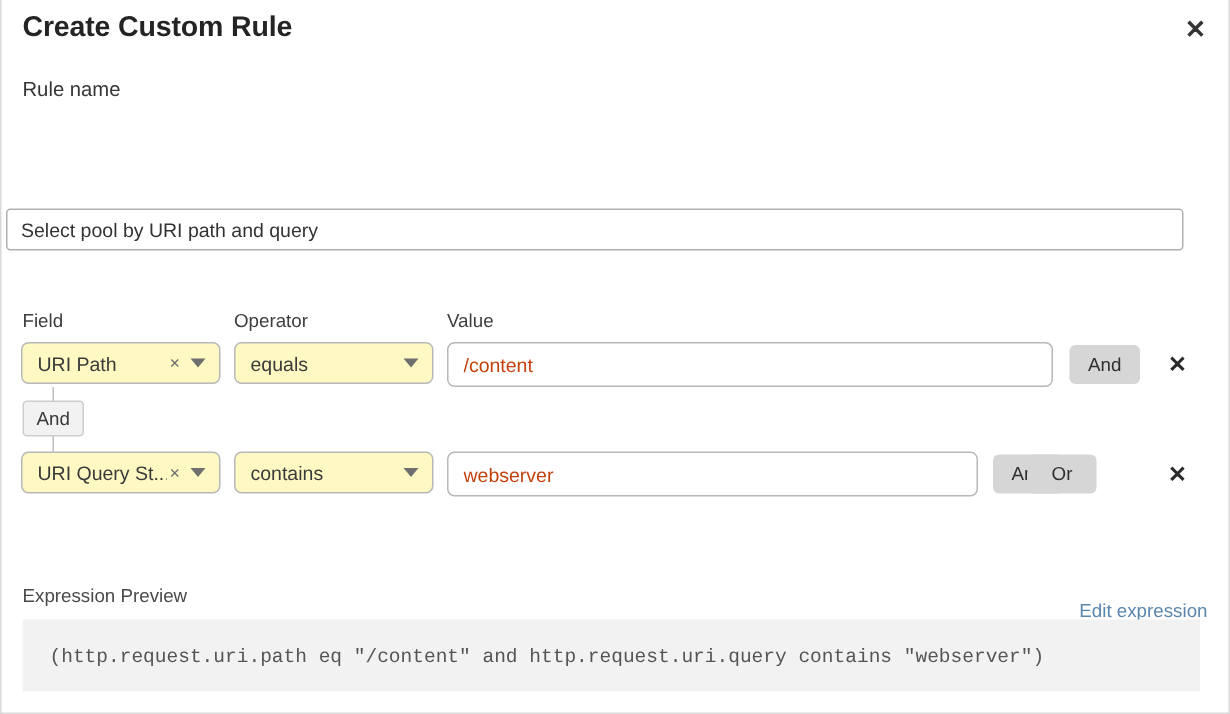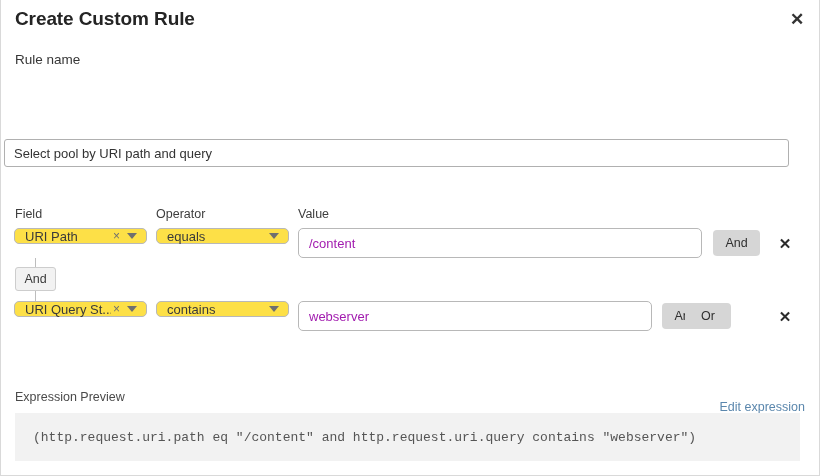--- a/index.html
+++ b/index.html
@@ -57,23 +57,23 @@
   }
   .col-label{position:absolute;font-size:12.5px;color:#3d3d3d;}
   .lbl-field{left:14px;top:207px;}
   .lbl-operator{left:155px;top:207px;}
   .lbl-value{left:297px;top:207px;}
   .row1{top:228px;}
   .row2{top:301px;}
 
   .select{
     position:absolute;
-    height:16px;box-sizing:border-box;
+    height:28px;box-sizing:border-box;
     border:1px solid #b8b8b8;border-radius:5px;
-    background:#fde047;
+    background:#fef9c3;
     display:flex;align-items:center;
     font-size:13px;color:#3a3a3a;
     padding:0 6px 0 10px;
     cursor:pointer;
   }
   .select .sel-text{
     flex:1;white-space:nowrap;overflow:hidden;text-overflow:clip;
   }
   .clear-x{
     font-size:12px;color:#6f6f6f;margin:0 7px 0 2px;cursor:pointer;line-height:1;
@@ -87,21 +87,21 @@
   }
   .field-select{left:13px;width:133px;}
   .op-select{left:155px;width:133px;}
 
   .value-input{
     position:absolute;
     height:30px;box-sizing:border-box;
     border:1px solid #b8b8b8;border-radius:5px;
     background:#fff;
     font-family:"Liberation Sans", sans-serif;
-    font-size:13px;color:#a21caf;
+    font-size:13px;color:#c2410c;
     padding:0 10px;outline:none;
   }
   .value1{left:297px;width:404px;}
   .value2{left:297px;width:354px;}
 
   .pill{
     position:absolute;
     height:26px;min-width:46px;
     box-sizing:border-box;
     background:#d6d6d6;

